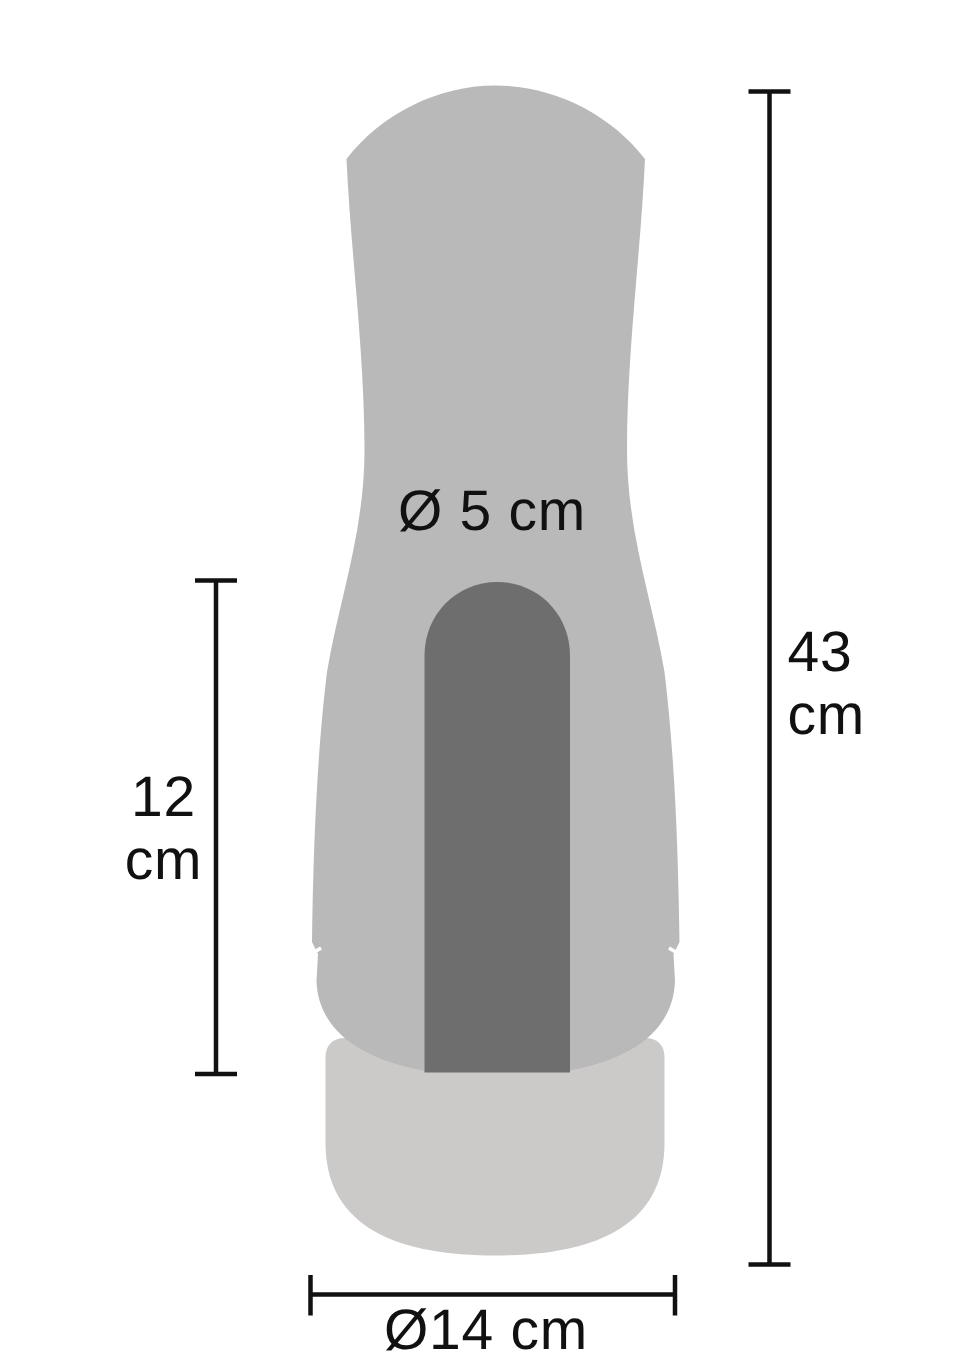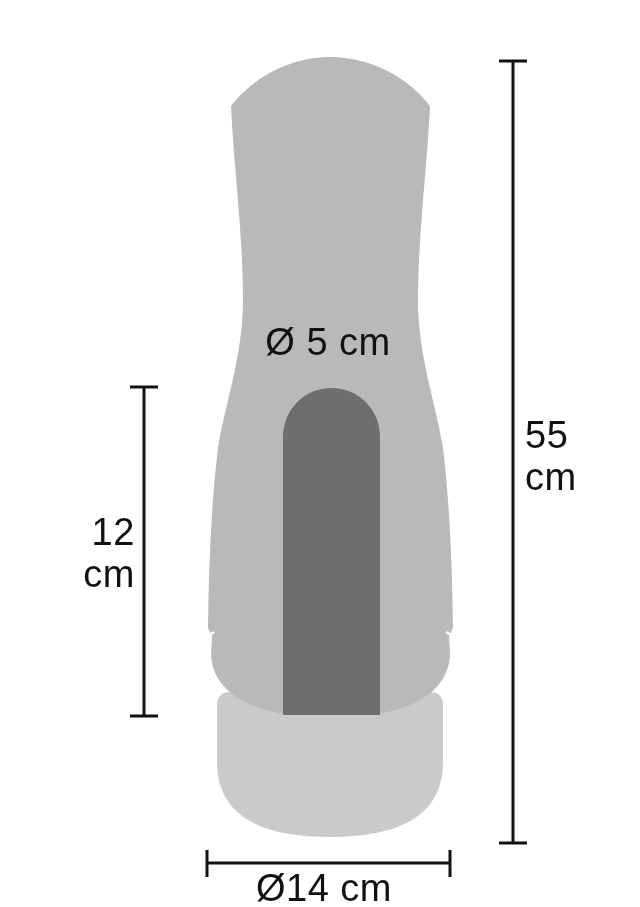--- a/index.html
+++ b/index.html
@@ -23,21 +23,21 @@
   .dim-label {
     position: absolute;
     color: #111111;
     font-size: 38px;
     font-weight: 500;
     letter-spacing: 0.5px;
     white-space: nowrap;
   }
   .label-center {
     transform: translate(-50%, -50%);
-    text-align: right;
+    text-align: center;
   }
   .label-left {
     transform: translateY(-50%);
     text-align: left;
   }
   .two-line {
     line-height: 42px;
   }
 </style>
 </head>
@@ -102,21 +102,21 @@
     <g stroke-width="3" stroke="#111111">
       <line x1="207" y1="863" x2="450" y2="863"></line>
       <line x1="207" y1="850" x2="207" y2="877"></line>
       <line x1="450" y1="850" x2="450" y2="877"></line>
     </g>
   </svg>
 
   <div class="dim-label label-center" style="left: 328px; top: 342px;">Ø 5 cm</div>
 
   <div class="dim-label label-left two-line" style="left: 525px; top: 456px;">
-    <div>55</div>
+    <div>43</div>
     <div>cm</div>
   </div>
 
   <div class="dim-label label-center two-line" style="left: 109px; top: 553px;">
     <div>12</div>
     <div>cm</div>
   </div>
 
   <div class="dim-label label-center" style="left: 324px; top: 888px;">Ø14 cm</div>
 

